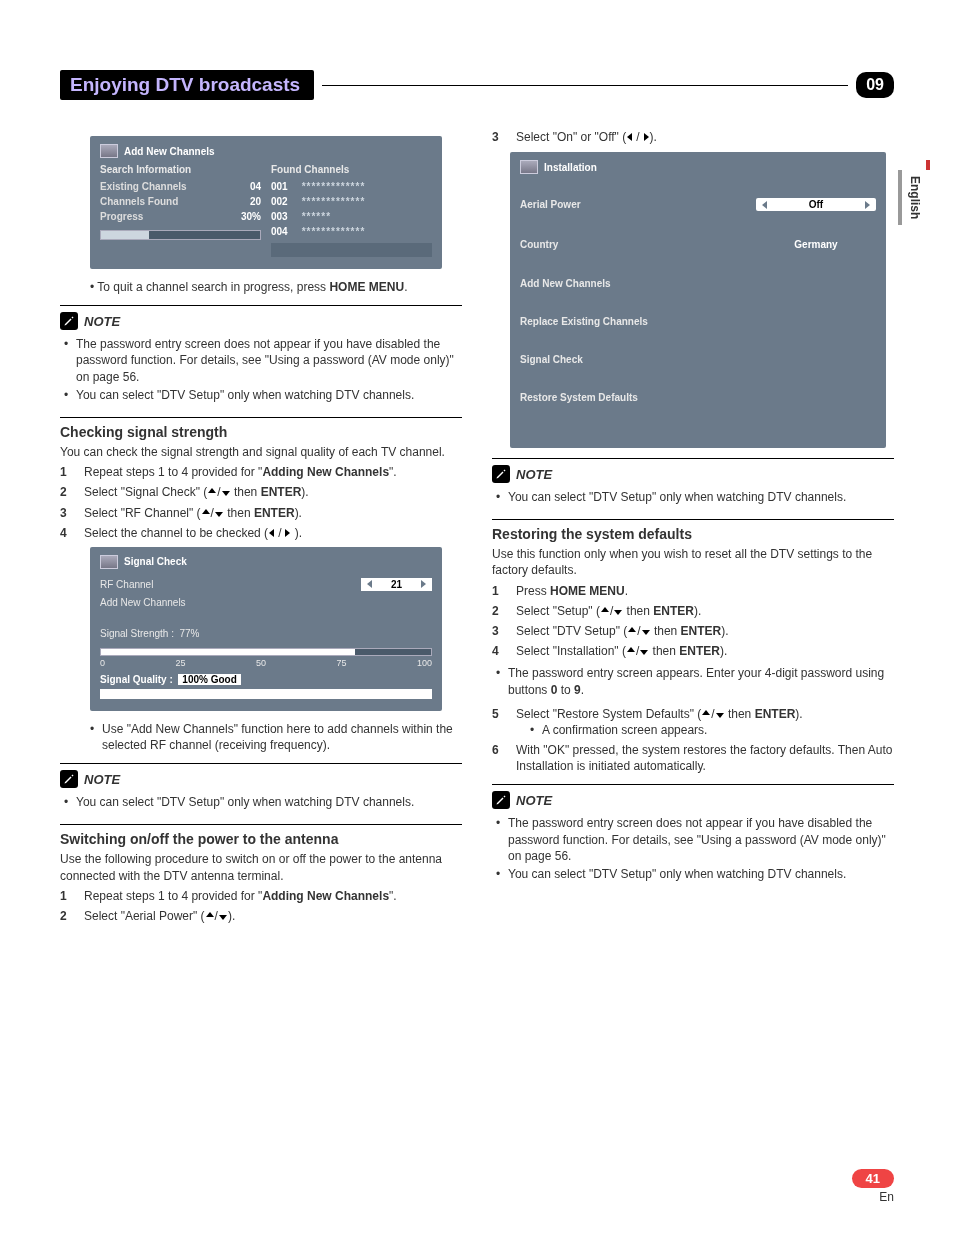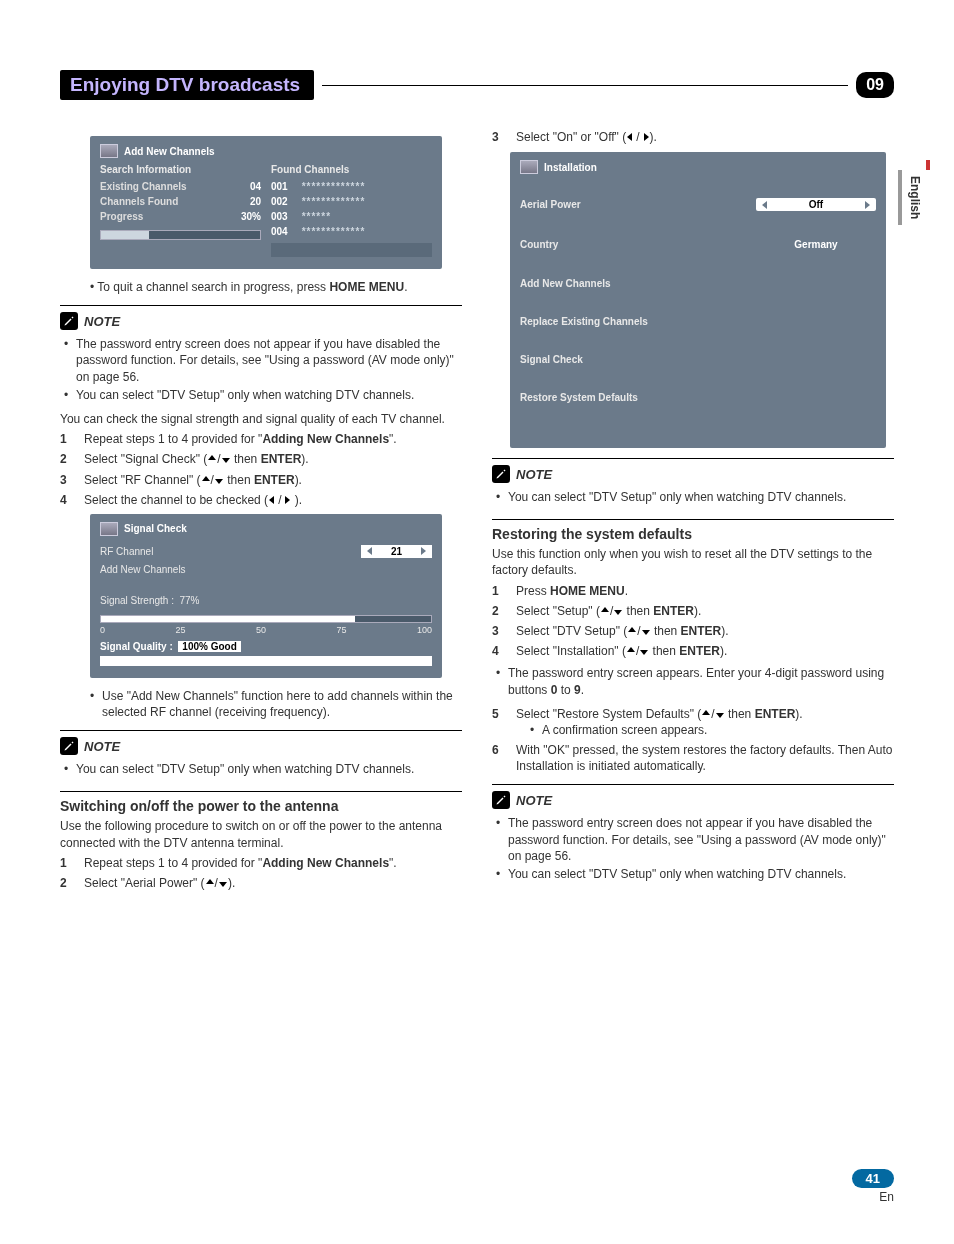--- a/index.html
+++ b/index.html
@@ -148,21 +148,21 @@
     border-left: 4px solid #999; padding: 6px 2px 6px 6px;
   }
   .side-tab::before {
     content:""; position:absolute; right:-6px; top:-10px; height:10px; width:4px;
     background:#c33;
   }
   .footer {
     position:absolute; right:60px; bottom:40px; text-align:right;
   }
   .footer .pg {
-    display:inline-block; background:#0369a1; color:#fff; font-weight:bold;
+    display:inline-block; background:#ef4444; color:#fff; font-weight:bold;
     padding:2px 14px; border-radius:10px; font-size:13px;margin-left:12px;
   }
   .footer .lang { font-size:12px; color:#333; margin-top:2px; }
   .step-top { display:flex; gap:12px; font-size:12px; margin-bottom:8px; }
   .step-top .num { font-weight:bold; width:12px; }
   svg.aicon { display:inline; vertical-align:-1px; }
 </style>
 </head>
 <body>
 
@@ -233,20 +233,21 @@
             <path d="M3 21l3-1 11-11-2-2L4 18l-1 3zM17 5l2 2 2-2-2-2-2 2z"></path>
           </svg>
         </span>
       <span class="note-label">NOTE</span>
     </div>
     <ul class="bullets">
       <li>The password entry screen does not appear if you have disabled the password function. For details, see "Using a password (AV mode only)" on page 56.</li>
       <li>You can select "DTV Setup" only when watching DTV channels.</li>
     </ul>
 
+    <h3 class="section">Checking signal strength</h3>
     <p class="body">You can check the signal strength and signal quality of each TV channel.</p>
     <ol class="steps">
       <li>
           <span class="num">1</span>
           <span class="txt"><span>Repeat steps 1 to 4 provided for "</span><b>Adding New Channels</b><span>".</span></span>
         </li>
       <li>
           <span class="num">2</span>
           <span class="txt"><span>Select "Signal Check" (</span><svg class="aicon" width="10" height="10">
               <path d="M5 1l4 5H1z" fill="#000"></path>

